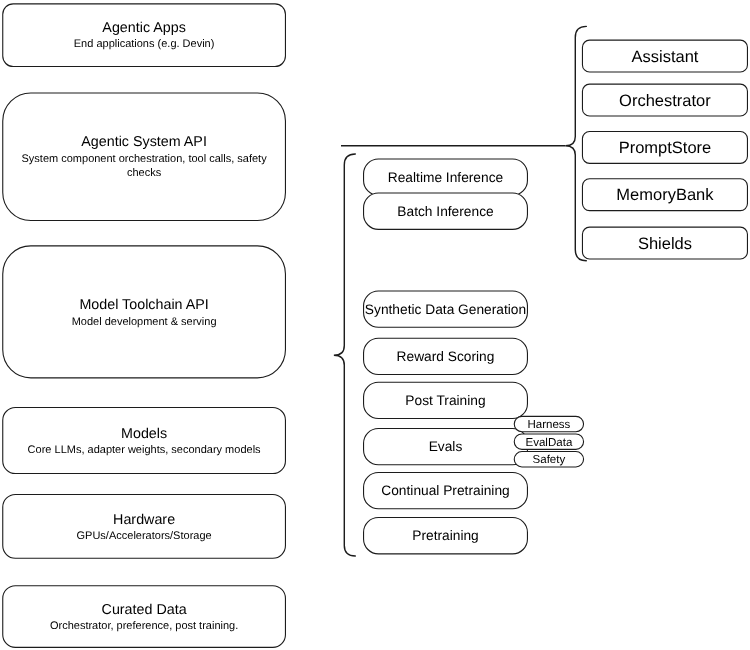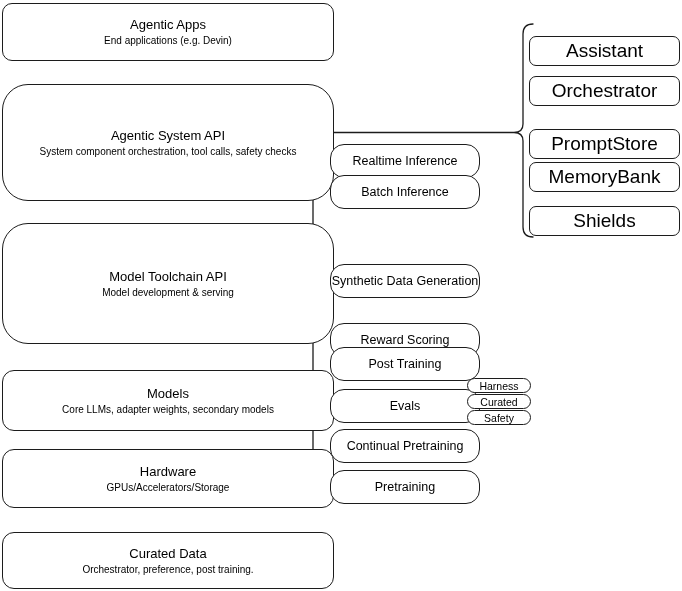--- a/index.html
+++ b/index.html
@@ -19,23 +19,23 @@
     background: #ffffff;
     border: 1.2px solid #1c1c1c;
     display: flex;
     flex-direction: column;
     align-items: center;
     justify-content: center;
     text-align: center;
   }
   .node-title { font-size: 13px; line-height: 16px; }
   .node-sub   { font-size: 10px; line-height: 13px; margin-top: 1px; }
-  .big   { left: 2px; width: 332px; }
+  .big   { left: 2px; width: 258px; }
   .mid   { left: 330px; width: 150px; height: 34px; border-radius: 14px; font-size: 12.5px; }
-  .right { left: 529px; width: 151px; height: 30px; border-radius: 7px; font-size: 19px; }
+  .right { left: 529px; width: 151px; height: 30px; border-radius: 7px; font-size: 15px; }
   .tag {
     position: absolute;
     box-sizing: border-box;
     left: 467px;
     width: 64px;
     height: 15px;
     background: #ffffff;
     border: 1.2px solid #1c1c1c;
     border-radius: 999px;
     display: flex;
@@ -85,53 +85,53 @@
 
   <div class="node mid" style="top:144px;">
     <span>Realtime Inference</span>
   </div>
   <div class="node mid" style="top:175px;">
     <span>Batch Inference</span>
   </div>
   <div class="node mid" style="top:264px;">
     <span>Synthetic Data Generation</span>
   </div>
-  <div class="node mid" style="top:307px;margin-top:16px;">
+  <div class="node mid" style="top:307px;">
     <span>Reward Scoring</span>
   </div>
   <div class="node mid" style="top:347px;">
     <span>Post Training</span>
   </div>
   <div class="node mid" style="top:389px;">
     <span>Evals</span>
   </div>
   <div class="node mid" style="top:429px;">
     <span>Continual Pretraining</span>
   </div>
   <div class="node mid" style="top:470px;">
     <span>Pretraining</span>
   </div>
 
   <div class="tag" style="top:378px;">
     <span>Harness</span>
   </div>
   <div class="tag" style="top:394px;">
-    <span>Curated</span>
+    <span>EvalData</span>
   </div>
   <div class="tag" style="top:410px;">
     <span>Safety</span>
   </div>
 
   <div class="node right" style="top:36px;">
     <span>Assistant</span>
   </div>
   <div class="node right" style="top:76px;">
     <span>Orchestrator</span>
   </div>
-  <div class="node right" style="top:129px;justify-content:center;">
+  <div class="node right" style="top:119px;justify-content:center;">
     <span>PromptStore</span>
   </div>
   <div class="node right" style="top:162px;">
     <span>MemoryBank</span>
   </div>
   <div class="node right" style="top:206px;">
     <span>Shields</span>
   </div>
 
 </div>

